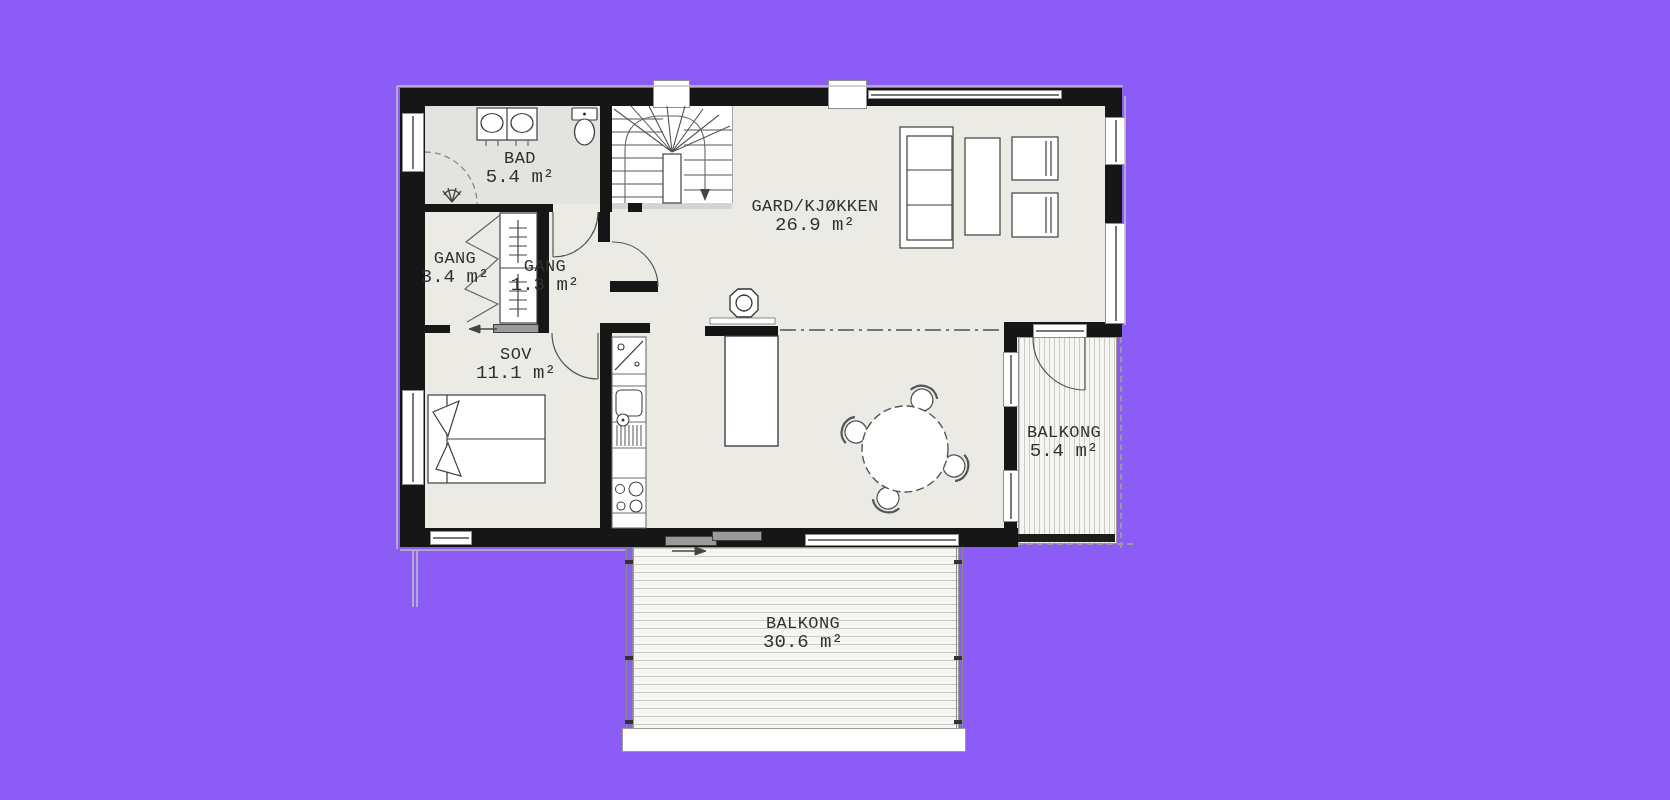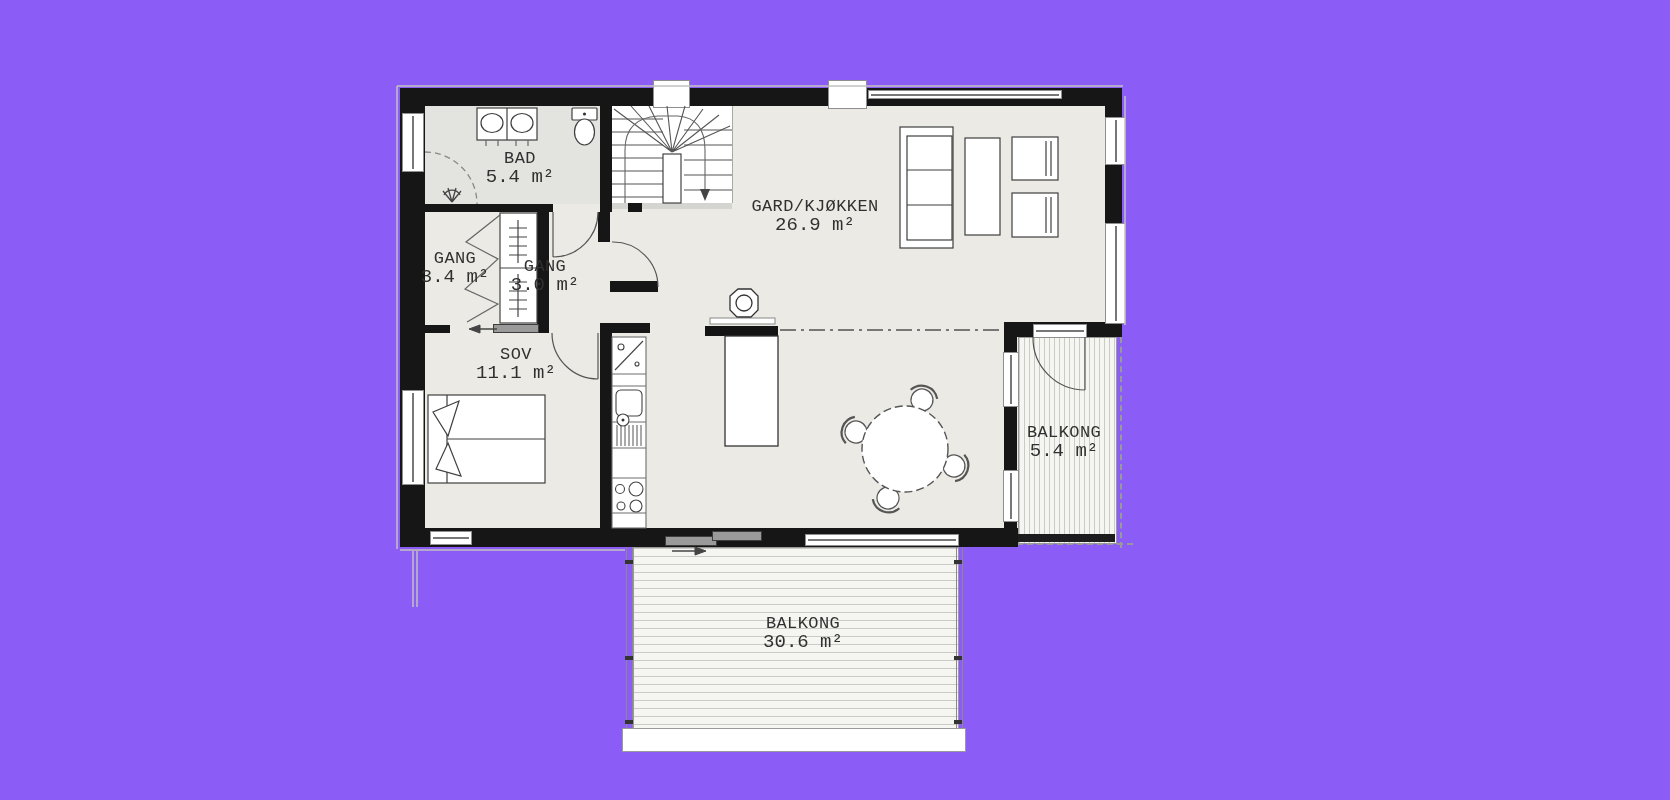--- a/index.html
+++ b/index.html
@@ -241,21 +241,21 @@
   <div class="room-label" style="left:520px;top:150px;">
     <div class="rname">BAD</div>
     <div class="rarea">5.4 m²</div>
   </div>
   <div class="room-label" style="left:455px;top:250px;">
     <div class="rname">GANG</div>
     <div class="rarea">3.4 m²</div>
   </div>
   <div class="room-label" style="left:545px;top:258px;">
     <div class="rname">GANG</div>
-    <div class="rarea">3.0 m²</div>
+    <div class="rarea">1.3 m²</div>
   </div>
   <div class="room-label" style="left:815px;top:198px;">
     <div class="rname">GARD/KJØKKEN</div>
     <div class="rarea">26.9 m²</div>
   </div>
   <div class="room-label" style="left:516px;top:346px;">
     <div class="rname">SOV</div>
     <div class="rarea">11.1 m²</div>
   </div>
   <div class="room-label" style="left:1064px;top:424px;">

